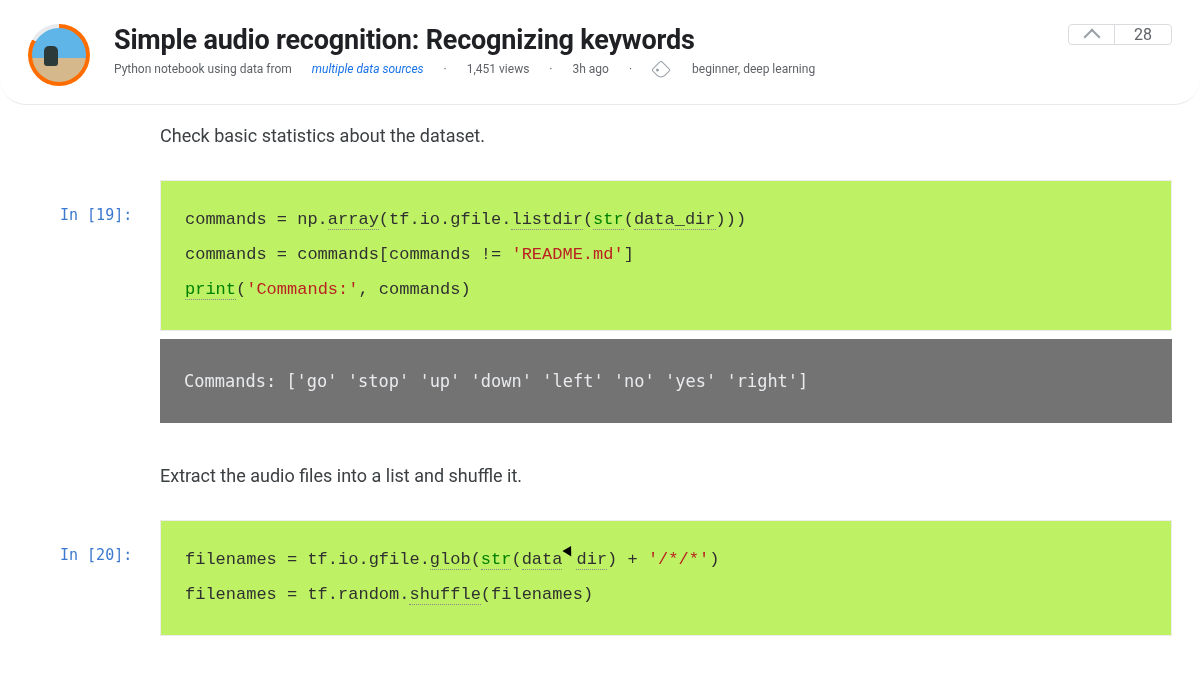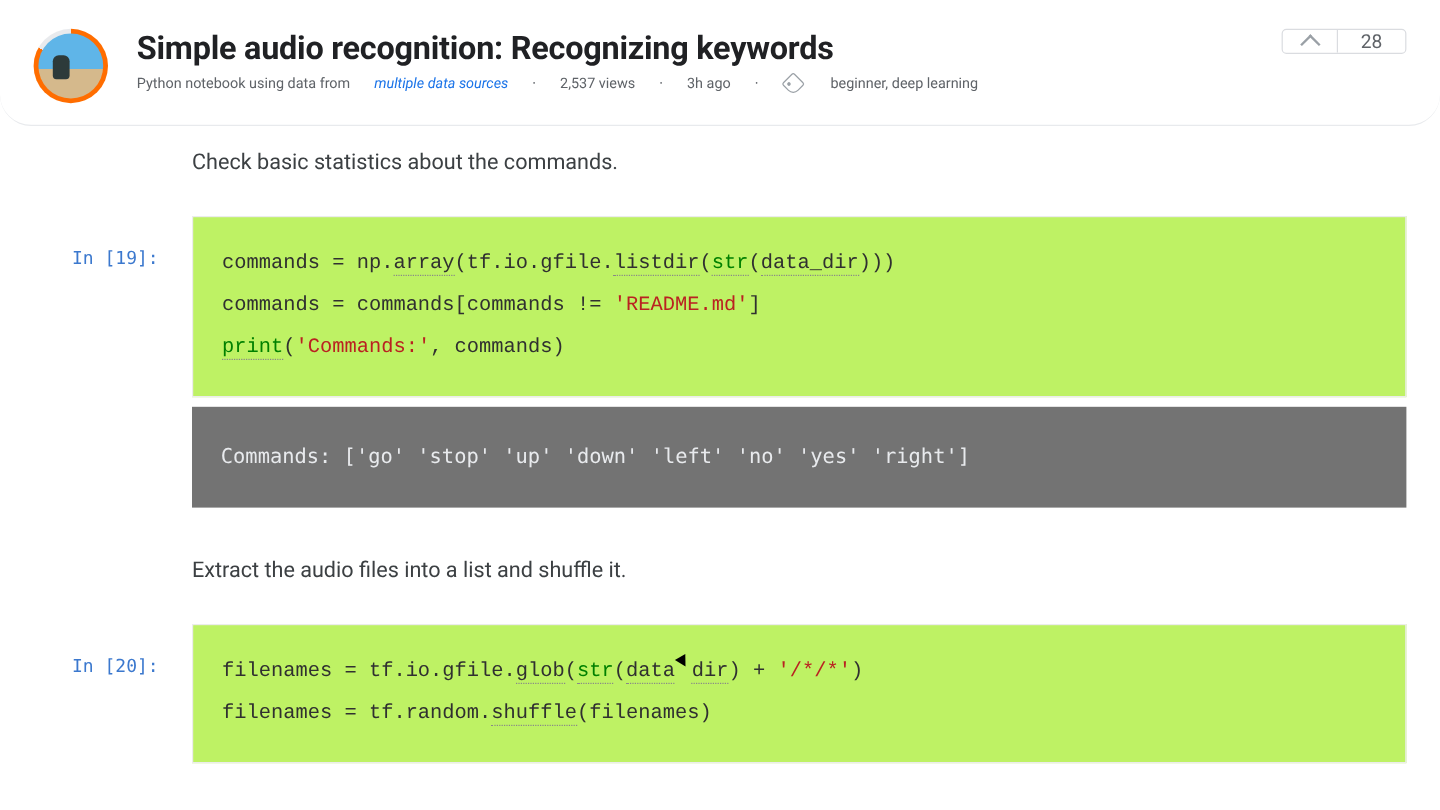--- a/index.html
+++ b/index.html
@@ -37,39 +37,39 @@
 <div class="header">
   <div class="avatar-ring">
     <div class="avatar"></div>
   </div>
   <div class="title-block">
     <h1 class="title">Simple audio recognition: Recognizing keywords</h1>
     <div class="meta">
       <span>Python notebook using data from </span>
       <a href="#">multiple data sources</a>
       <span> · </span>
-      <span>2,537 views</span>
+      <span>1,451 views</span>
       <span> · </span>
       <span>3h ago</span>
       <span> · </span>
       <span class="tag-icon"></span>
       <span>beginner, deep learning</span>
     </div>
   </div>
   <div class="vote-box">
     <div class="vote-up">
       <div class="chevron-up"></div>
     </div>
     <div class="vote-count">28</div>
   </div>
 </div>
 
 <div class="content">
 
-  <p class="prose">Check basic statistics about the commands.</p>
+  <p class="prose">Check basic statistics about the dataset.</p>
 
   <div class="cell">
     <div class="cell-prompt">In [19]:</div>
     <div class="code-in"><span>commands = np.</span><span class="tok-fn">array</span><span>(tf.io.gfile.</span><span class="tok-fn">listdir</span><span>(</span><span class="tok-builtin">str</span><span>(</span><span class="tok-var">data_dir</span><span>)))</span>
 <span>commands = commands[commands != </span><span class="tok-str">'README.md'</span><span>]</span>
 <span class="tok-builtin">print</span><span>(</span><span class="tok-str">'Commands:'</span><span>, commands)</span></div>
   </div>
 
   <div class="code-out">Commands: ['go' 'stop' 'up' 'down' 'left' 'no' 'yes' 'right']</div>
 

